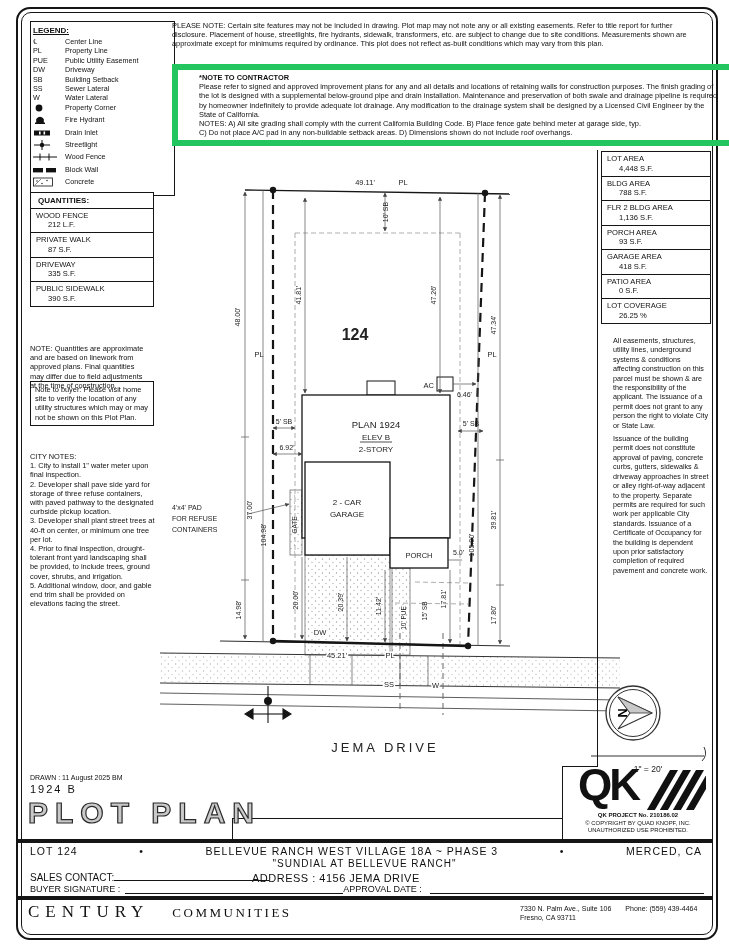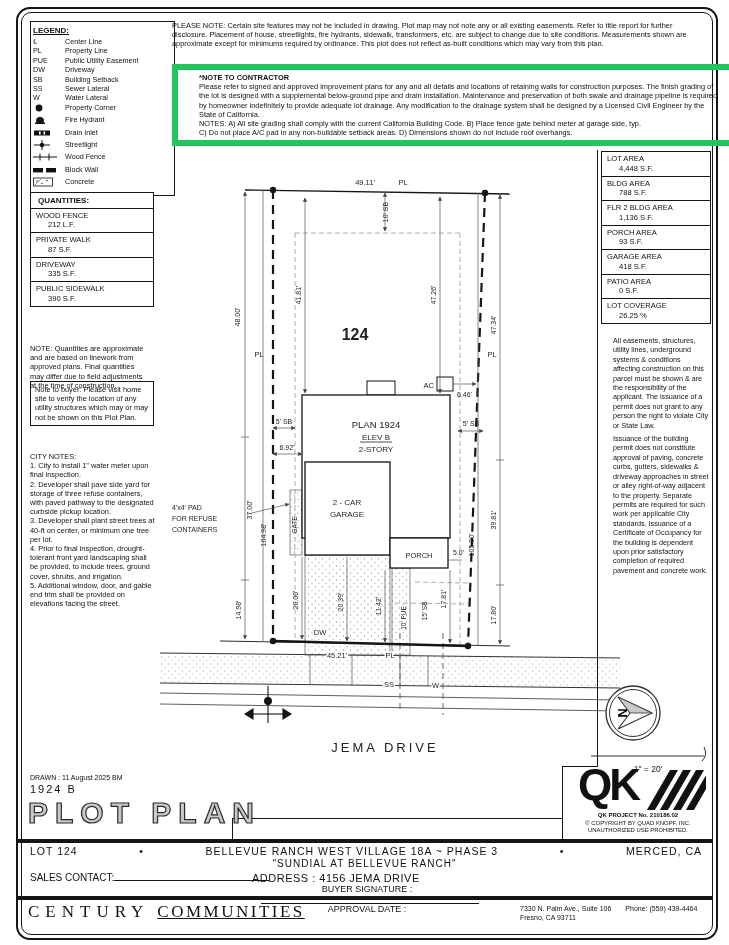--- a/index.html
+++ b/index.html
@@ -390,29 +390,29 @@
     <span>LOT 124</span>
     <span>•</span>
     <span>BELLEVUE RANCH WEST VILLAGE 18A ~ PHASE 3</span>
     <span>•</span>
     <span>MERCED, CA</span>
   </div>
   <div class="abs" style="left:0;top:858px;width:729px;text-align:center;font-size:10px;letter-spacing:1px;">"SUNDIAL AT BELLEVUE RANCH"</div>
   <div class="abs" style="left:30px;top:871px;font-size:10px;">
     <span>SALES CONTACT:</span><span class="uline" style="width:155px;"></span>
   </div>
-  <div class="abs" style="left:30px;top:884px;width:674px;display:flex;align-items:center;font-size:9px;flex-direction:column;">
+  <div class="abs" style="left:30px;top:884px;width:674px;display:flex;align-items:flex-start;font-size:9px;">
     <span>BUYER SIGNATURE :</span>
     <span class="uline" style="width:218px;margin-left:5px;"></span>
     <span style="">APPROVAL DATE :</span>
     <span class="uline" style="flex:1;margin-left:8px;"></span>
   </div>
   <div class="abs" style="left:28px;top:902px;display:flex;align-items:baseline;">
     <span class="serif" style="font-size:17px;letter-spacing:6px;">CENTURY</span>
-    <span class="serif" style="font-size:17px;letter-spacing:2.5px;margin-left:8px;text-decoration:underline;">COMMUNITIES</span>
+    <span class="serif" style="font-size:13px;letter-spacing:2.5px;margin-left:23px;">COMMUNITIES</span>
   </div>
   <div class="abs" style="left:520px;top:904px;font-size:7px;line-height:9px;">
     <div style="display:flex;gap:14px;">
       <span>7330 N. Palm Ave., Suite 106</span>
       <span>Phone:  (559) 439-4464</span>
     </div>
     <div>Fresno, CA  93711</div>
   </div>
 </div>
 

